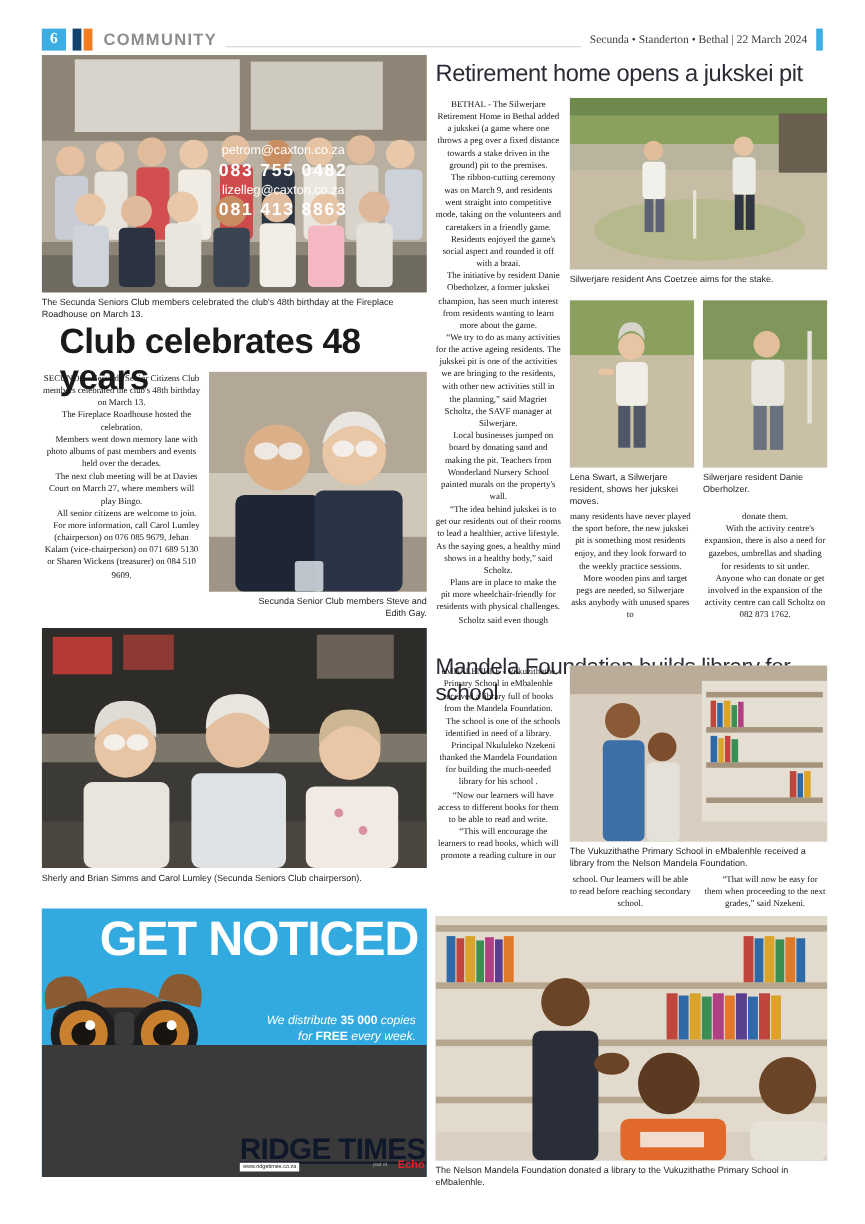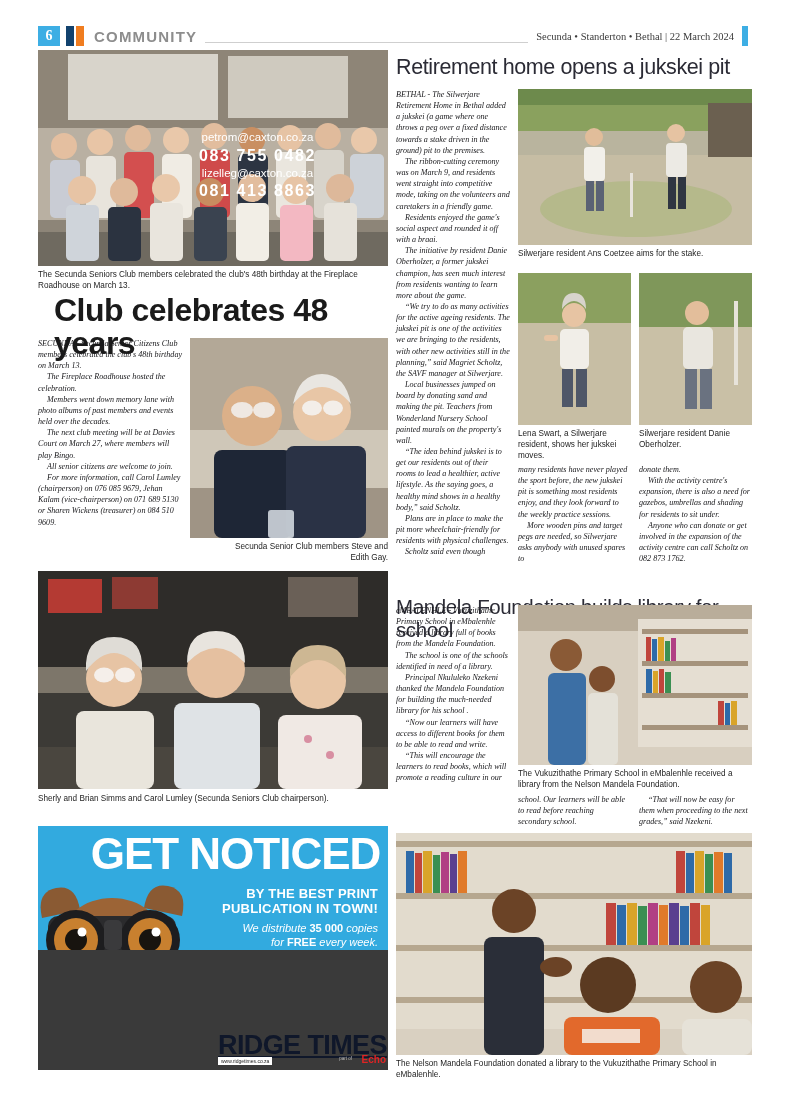--- a/index.html
+++ b/index.html
@@ -47,21 +47,21 @@
     font-weight:bold; color:#1a1a1a; letter-spacing:-0.5px;
   }
   .hl-light {
     position:absolute; font-family:"Liberation Sans", sans-serif;
     font-weight:400; color:#2b2b35; letter-spacing:-0.4px;
   }
 
   
   .body-col {
     position:absolute; font-family:"Liberation Serif", serif;
-    font-size:8.1px; line-height:1.38; color:#17171a; text-align:left;font-style:italic;
+    font-size:8.1px; line-height:1.38; color:#17171a; text-align:center;
   }
   .body-col p { text-indent: 9px; }
   .body-col p.first { text-indent: 0; }
   .ital-cap {
     position:absolute; font-family:"Liberation Sans", sans-serif;
     font-size:8.2px; line-height:1.35; color:#1d1d1d; text-align:right;
   }
 
   
   .ad { position:absolute; left:38px; top:826px; width:350px; height:244px; background:#2fa8dd; overflow:hidden; }
@@ -239,21 +239,20 @@
       </g>
     </svg>
   </div>
   <div class="cap" style="left:38px; top:794px; width:350px;">Sherly and Brian Simms and Carol Lumley (Secunda Seniors Club chairperson).</div>
 
   <div class="ad">
     <div class="ad-top"></div>
 
     <div class="ad-getnoticed">GET NOTICED</div>
 
-    <div class="ad-sub1">BY THE BEST PRINT PUBLICATION IN TOWN!</div>
 
     <div class="ad-sub2">
       <span>We distribute </span><b>35 000</b><span> copies</span><br>
       <span>for </span><b>FREE</b><span> every week.</span>
     </div>
 
     <div class="ad-dog">
       <svg width="190" height="110" viewBox="0 0 190 110">
         <path d="M10 38 q-6 -26 14 -30 q20 -4 24 22z" fill="#8a5a33"></path>
         <path d="M150 36 q6 -26 -14 -30 q-20 -4 -24 22z" fill="#8a5a33"></path>

